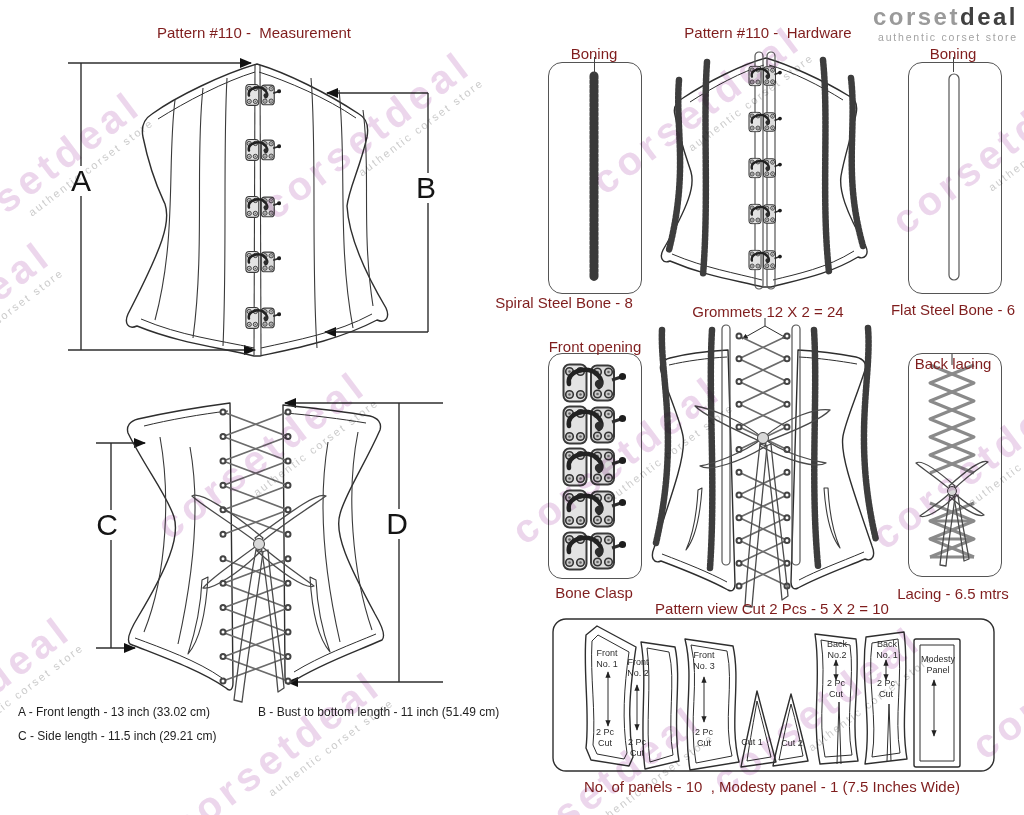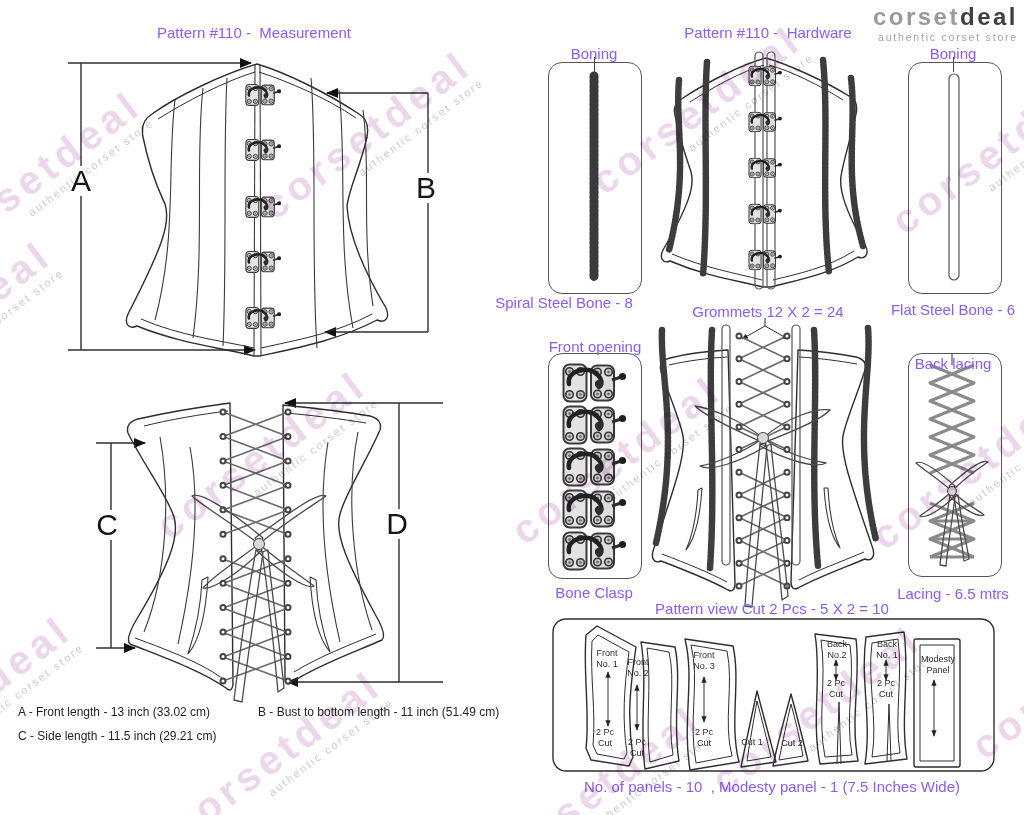--- a/index.html
+++ b/index.html
@@ -1,18 +1,18 @@
 <!DOCTYPE html>
 <html><head>
 <meta charset="utf-8">
 <style>
   html,body{margin:0;padding:0;background:#fff;}
   .canvas{position:relative;width:1024px;height:815px;background:#fff;overflow:hidden;
           font-family:"Liberation Sans", sans-serif;color:#222;}
-  .cap{position:absolute;transform:translateX(-50%);font-size:15px;color:#8b5cf6;
+  .cap{position:absolute;transform:translateX(-50%);font-size:15px;color:#7f1d1d;
        white-space:pre;text-align:center;z-index:10;line-height:1.1;}
   .legend{position:absolute;font-size:12px;color:#1e1e1e;white-space:pre;z-index:10;}
   .dim{position:absolute;transform:translate(-50%,-50%);font-size:30px;color:#141414;
        background:#fff;padding:0 5px;line-height:1;z-index:12;}
   .rbox{position:absolute;border:1.6px solid #555;border-radius:14px;z-index:2;}
   .conn{position:absolute;width:1.5px;background:#444;z-index:3;}
   .plbl{position:absolute;transform:translate(-50%,-50%);font-size:9px;line-height:1.2;
         color:#2d2d2d;text-align:center;white-space:pre-line;z-index:10;}
   .logo{position:absolute;top:5px;right:6px;text-align:right;z-index:10;line-height:1;}
   .logo-brand{font-size:24px;font-weight:bold;letter-spacing:2.5px;}

